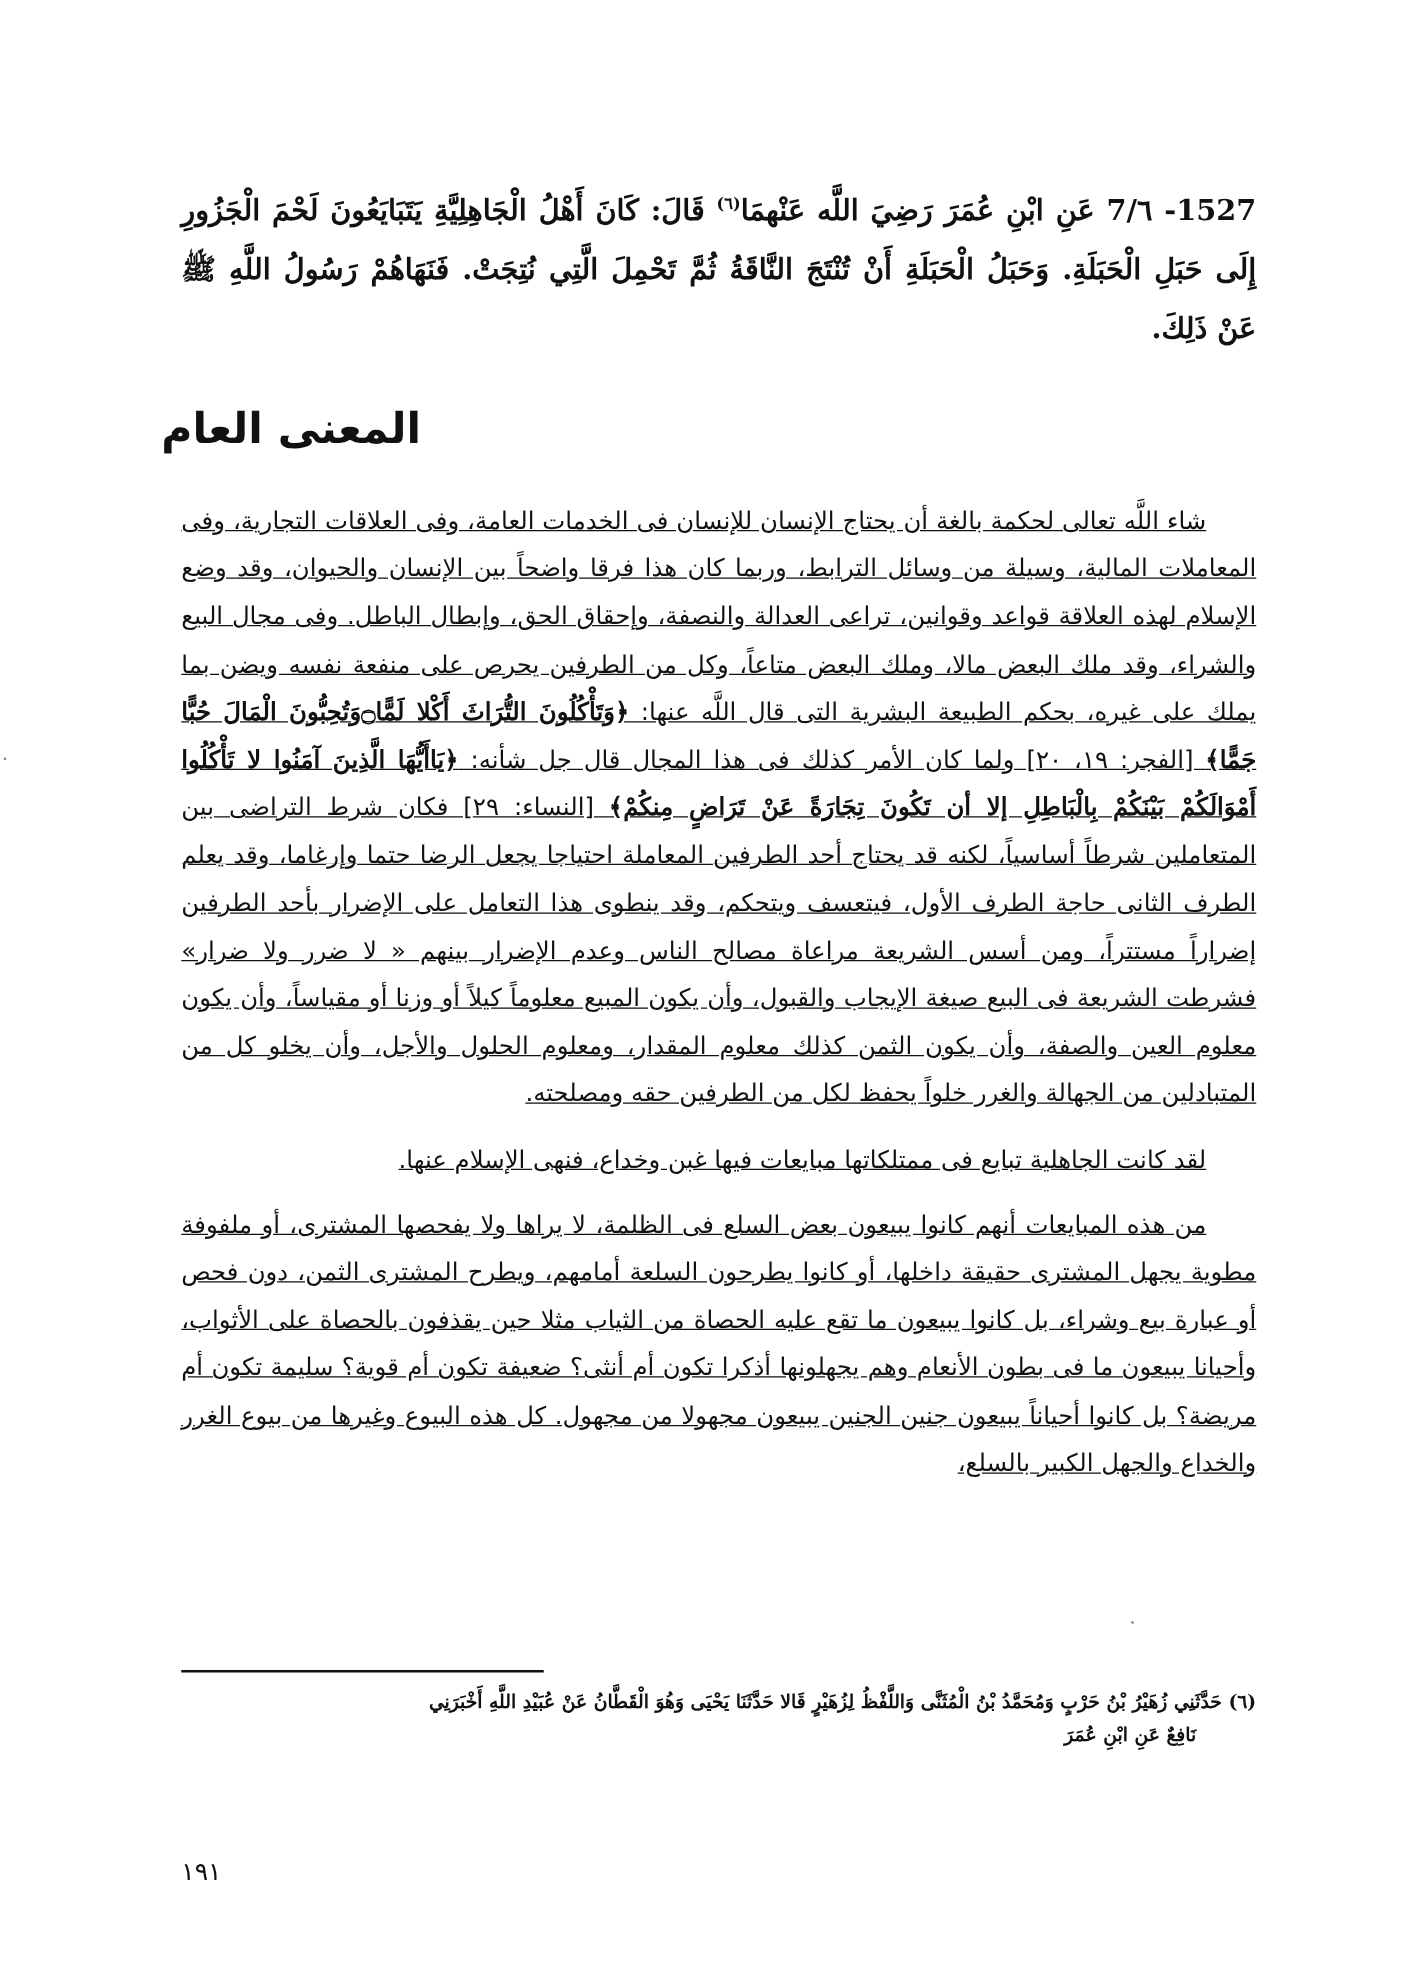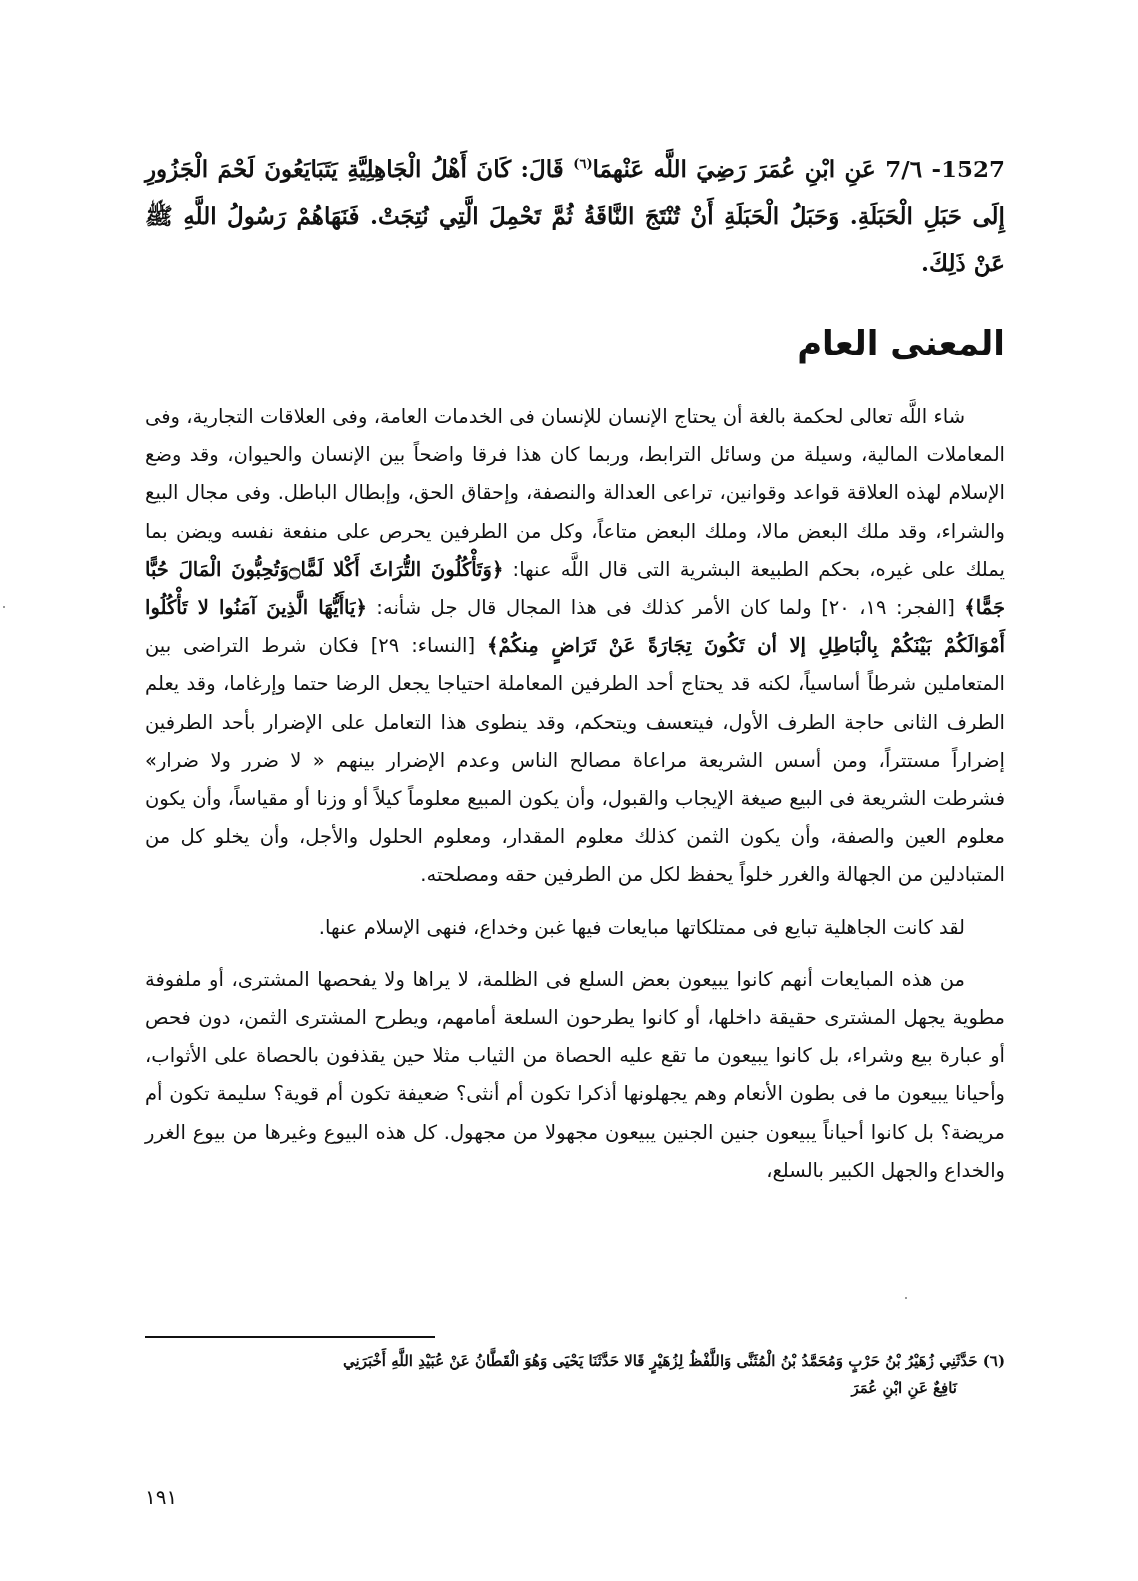--- a/index.html
+++ b/index.html
@@ -33,37 +33,38 @@
       font-size: 23px;
       line-height: 47px;
       text-align: justify;
       text-align-last: right;
     }
     .hadith .num { font-weight: bold; }
     .hadith .sup { font-size: 13px; vertical-align: super; font-weight: bold; }
     .title {
       position: absolute;
       top: 318px;
-      right: 0;
+      right: 16px;
       width: 860px;
-      text-align: right;
+      text-align: left;
       font-family: "DejaVu Sans", sans-serif;
       font-weight: bold;
       font-size: 34px;
       line-height: 50px;
     }
     .body-text {
       position: absolute;
       top: 398px;
       right: 0;
       width: 860px;
       font-family: "DejaVu Sans", "Liberation Sans", sans-serif;
       font-size: 19.5px;
       line-height: 38.2px;
       text-align: justify;
+      text-decoration: underline;
     }
     .body-text p {
       margin: 0;
       text-indent: 40px;
     }
     .body-text p.gap { margin-top: 14px; }
     .quran {
       font-family: "DejaVu Serif", serif;
       font-weight: bold;
     }

